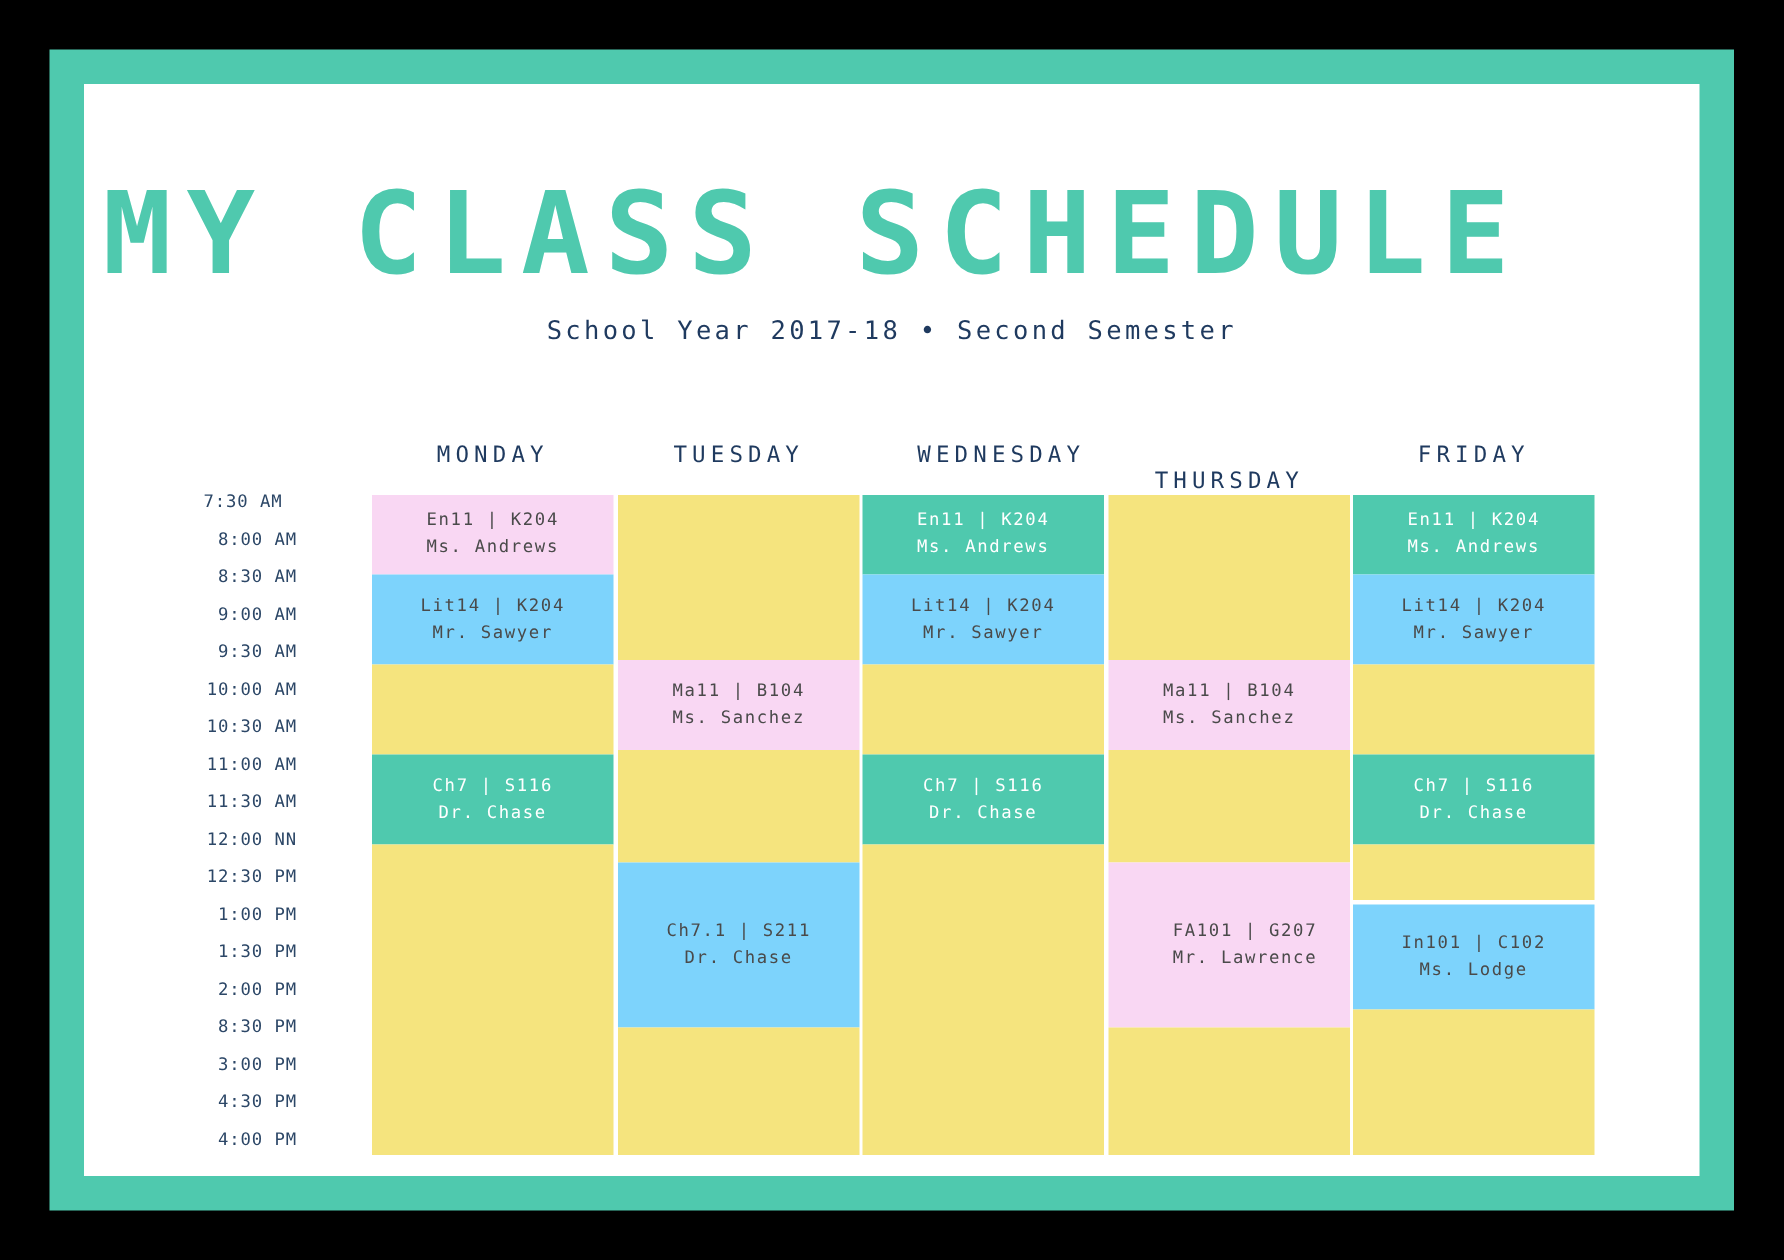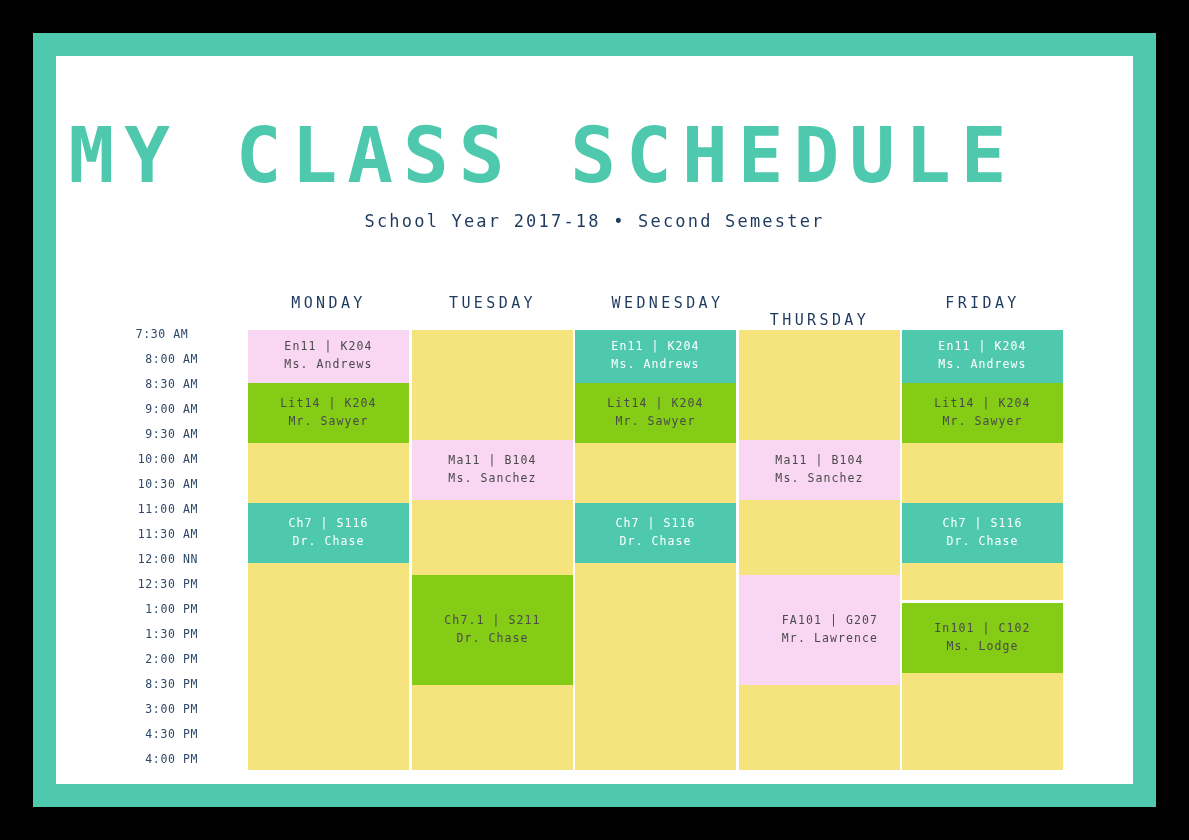--- a/index.html
+++ b/index.html
@@ -94,21 +94,21 @@
     flex-direction:column;
     align-items:center;
     justify-content:center;
     text-align:center;
     line-height:1.55;
   }
 
   .block-yellow { background:#F5E47E; }
   .block-pink   { background:#F9D7F3; }
   .block-teal   { background:#4FC9AE; }
-  .block-white  { background:#84cc16; }
+  .block-white  { background:#7dd3fc; }
 
   .block-code,
   .block-teacher {
     font-size:11.5px;
     letter-spacing:1.1px;
     white-space:nowrap;
   }
 
   .text-dark  .block-code, .text-dark  .block-teacher { color:#4A4A4A; }
   .text-light .block-code, .text-light .block-teacher { color:#FFFFFF; }

